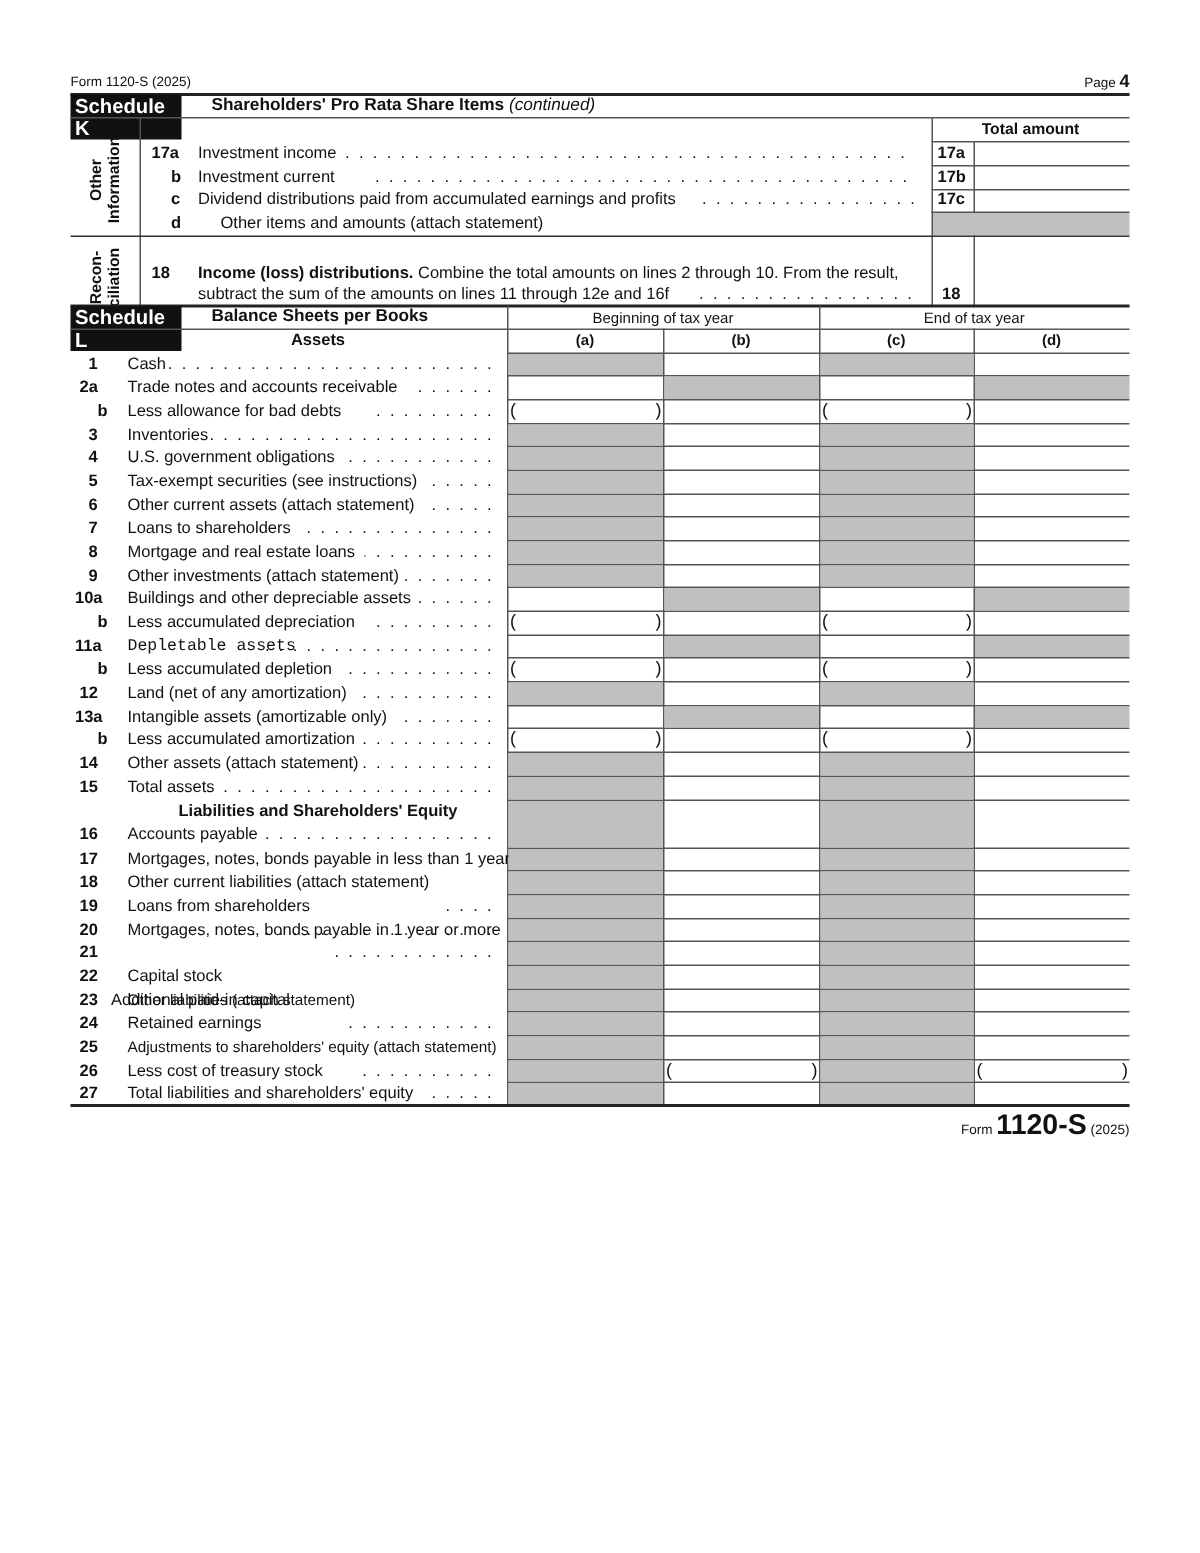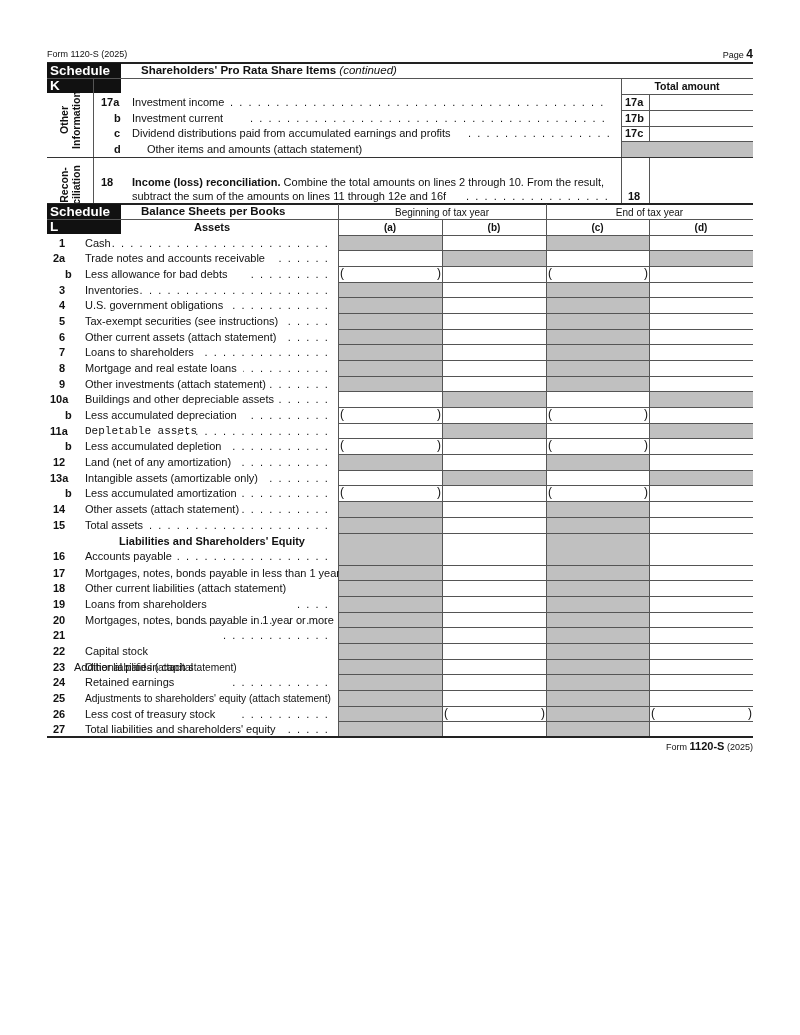--- a/index.html
+++ b/index.html
@@ -75,21 +75,21 @@
 <div class="ltxt" style="left:132px; top:126px;">Dividend distributions paid from accumulated earnings and profits</div>
 <div class="dots" style="left:468px; top:126px; width:142px;">..................................................</div>
 <div class="boxnum" style="left:625px; top:126px;">17c</div>
 <div class="inp" style="left:650px; top:126px; width:103px; height:15px;"></div>
 
 <div class="lnum" style="left:114px; top:142px;">d</div>
 <div class="ltxt" style="left:147px; top:142px;">Other items and amounts (attach statement)</div>
 
 <div class="lnum" style="left:101px; top:175px;">18</div>
 <div class="ltxt" style="left:132px; top:175px;">
-  <b>Income (loss) reconciliation.</b> <span>Combine the total amounts on lines 2 through 10. From the result,</span>
+  <b>Income (loss) distributions.</b> <span>Combine the total amounts on lines 2 through 10. From the result,</span>
 </div>
 <div class="ltxt" style="left:132px; top:189px;">subtract the sum of the amounts on lines 11 through 12e and 16f</div>
 <div class="dots" style="left:466px; top:189px; width:144px;">..................................................</div>
 <div class="boxnum" style="left:628px; top:189px;">18</div>
 <div class="inp" style="left:650px; top:158px; width:103px; height:46px;"></div>
 
 <div class="hline thick" style="left:47px; top:203px; width:706px;"></div>
 <div class="sched-label" style="left:47px; top:204px; width:74px;">Schedule L</div>
 <div class="sched-title" style="left:141px; top:204px;">Balance Sheets per Books</div>
 <div class="colhdr" style="left:338px; top:205px; width:208px;">Beginning of tax year</div>
@@ -370,15 +370,15 @@
     <div class="gray" style="left: 547px; top: 722px; width: 102px; height: 15px;"></div>
     <div class="inp" style="left: 650px; top: 722px; width: 103px; height: 15px;"></div>
     <div class="hline" style="left: 338px; top: 235px; width: 415px;"></div>
   </div>
 
 <div class="colhdr b" style="left:70px; top:534px; width:284px; font-size:11px;">Liabilities and Shareholders' Equity</div>
 
 <div class="hline thick" style="left:47px; top:736px; width:706px;"></div>
 <div class="abs" style="right:47px; top:740px; font-size:9px;">
   <span>Form</span>
-  <b style="font-size:11px;">1120-S</b>
+  <b style="font-size:19px;">1120-S</b>
   <span>(2025)</span>
 </div>
 
 </body></html>

